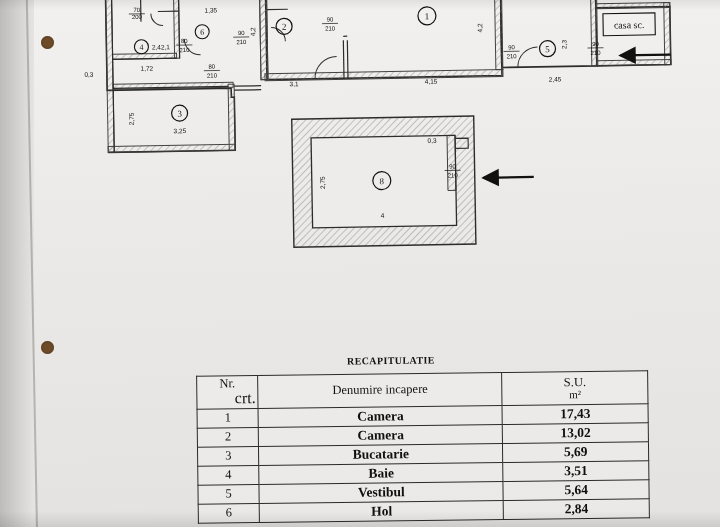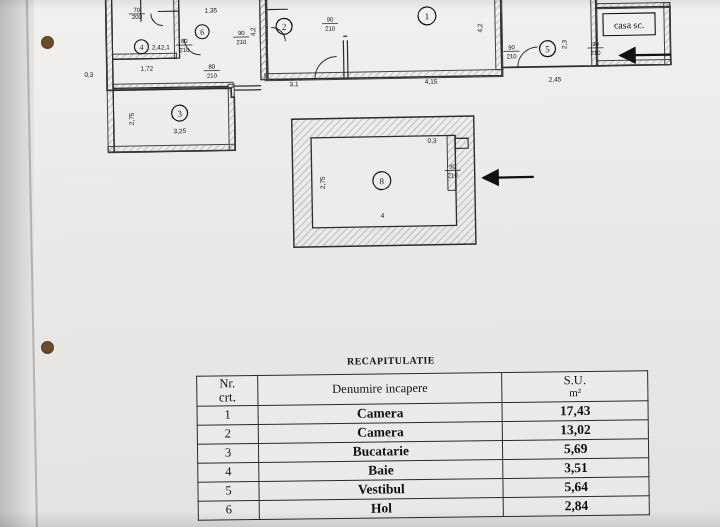--- a/index.html
+++ b/index.html
@@ -55,21 +55,21 @@
     border:1px solid #2a2a2a;
     font-family:"Liberation Serif",serif;
     color:#101010;text-align:center;
     padding:1px 2px;
   }
   table.recap th{font-weight:normal;font-size:12.5px;}
   .col-nr{width:58px;margin-top:16px;}
   .col-name{width:248px;}
   .col-su{width:146px;}
   .hdr-nr{font-size:12.5px;line-height:1.05;}
-  .hdr-nr small{display:block;font-size:13px;}
+  .hdr-nr small{display:block;font-size:16px;text-align:right;}
   .hdr-name{font-size:12.5px;}
   .hdr-su{font-size:12.5px;line-height:1.05;}
   .hdr-su small{display:block;font-size:11px;}
   .r-nr{font-size:12.5px;}
   .r-name{font-size:13.5px;font-weight:bold;}
   .r-su{font-size:13.5px;font-weight:bold;}
   .shadow-bottom{
     position:absolute;left:0;bottom:0;width:720px;height:16px;
     background:linear-gradient(180deg,rgba(0,0,0,0) 0%,rgba(0,0,0,.10) 100%);
     pointer-events:none;

